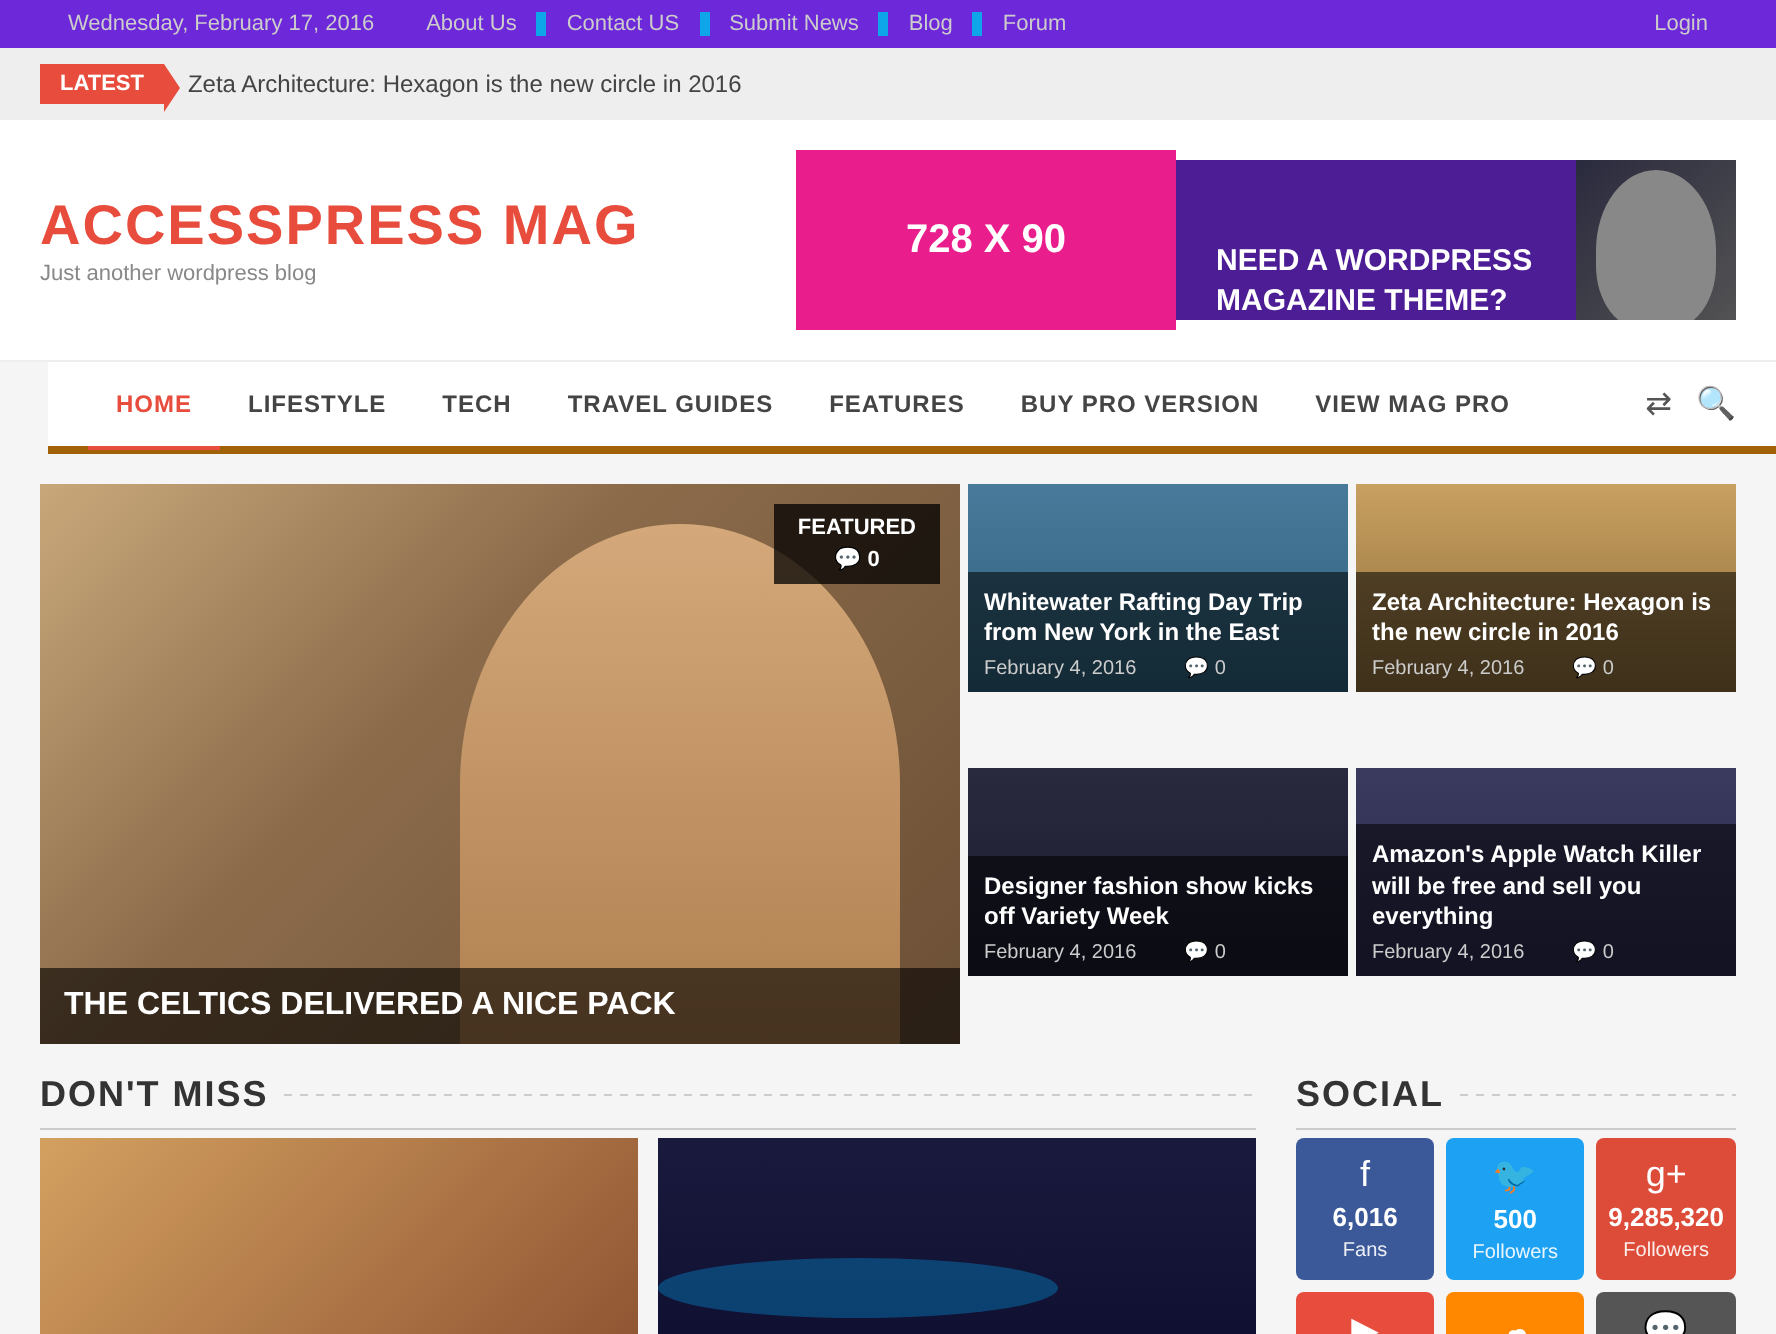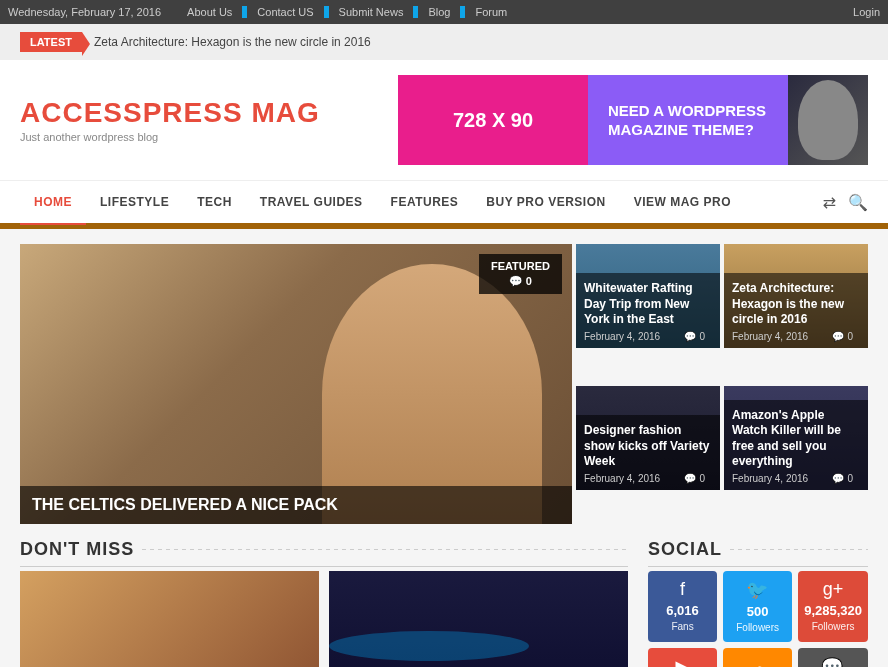--- a/index.html
+++ b/index.html
@@ -1,23 +1,23 @@
 <!DOCTYPE html>
 <html><head>
   <meta charset="utf-8">
   <style>
     * { box-sizing: border-box; margin: 0; padding: 0; }
     body { font-family: Arial, sans-serif; font-size: 13px; color: #333; background: #f5f5f5; }
 
     
     .top-bar {
-      background: #404040;
+      background: #6d28d9;
       color: #ccc;
       font-size: 11px;
-      padding: 6px 8px;
+      padding: 6px 34px;
       display: flex;
       justify-content: space-between;
       align-items: center;
     }
     .top-bar-left { display: flex; align-items: center; gap: 16px; }
     .top-bar-nav { display: flex; align-items: center; gap: 0; }
     .top-bar-nav a { color: #ccc; text-decoration: none; font-size: 11px; padding: 0 10px; border-right: 5px solid #0ea5e9; }
     .top-bar-nav a:last-child { border-right: none; }
     .top-bar-right a { color: #ccc; text-decoration: none; font-size: 11px; margin-left: 48px; }
 
@@ -73,26 +73,26 @@
       color: #fff;
       font-size: 20px;
       font-weight: bold;
       width: 190px;
       height: 90px;
       display: flex;
       align-items: center;
       justify-content: center;
     }
     .banner-dark {
-      background: #8b5cf6;
+      background: #4c1d95;
       color: #fff;
       width: 280px;
-      height: 90px;
-      display: flex;
-      align-items: center;
+      height: 80px;
+      display: flex;
+      align-items: flex-end;
       padding: 0 20px;
       position: relative;
       overflow: hidden;
     }
     .banner-dark-text { font-size: 15px; font-weight: bold; line-height: 1.3; z-index: 2; }
     .banner-face {
       width: 80px;
       height: 90px;
       background: linear-gradient(135deg, #2a2a3e 0%, #555 100%);
       position: absolute;
@@ -108,25 +108,26 @@
       height: 80px;
       background: #888;
       border-radius: 50% 50% 40% 40%;
       top: 5px;
       left: 10px;
     }
 
     
     .nav-bar {
       background: #fff;
-      border-bottom: 6px solid #a16207;
+      border-bottom: 4px solid #a16207;
       padding: 0 20px;
       display: flex;
       align-items: center;
       justify-content: space-between;
+      margin-left: 24px;
     }
     .nav-links { display: flex; align-items: center; }
     .nav-links a {
       color: #444;
       text-decoration: none;
       font-size: 12px;
       font-weight: bold;
       padding: 14px 14px;
       display: inline-block;
       text-transform: uppercase;
@@ -137,21 +138,21 @@
     .nav-icon { color: #555; font-size: 16px; cursor: pointer; }
 
     
     .featured-section {
       padding: 15px 20px;
       display: flex;
       gap: 4px;
     }
     .featured-main {
       position: relative;
-      width: 552px;
+      width: 460px;
       height: 280px;
       flex-shrink: 0;
       overflow: hidden;
       background: #8b7355;
     }
     .featured-main-img {
       width: 100%;
       height: 100%;
       background: linear-gradient(135deg, #c8a87a 0%, #8b6b4a 40%, #6b4f35 100%);
       position: relative;

